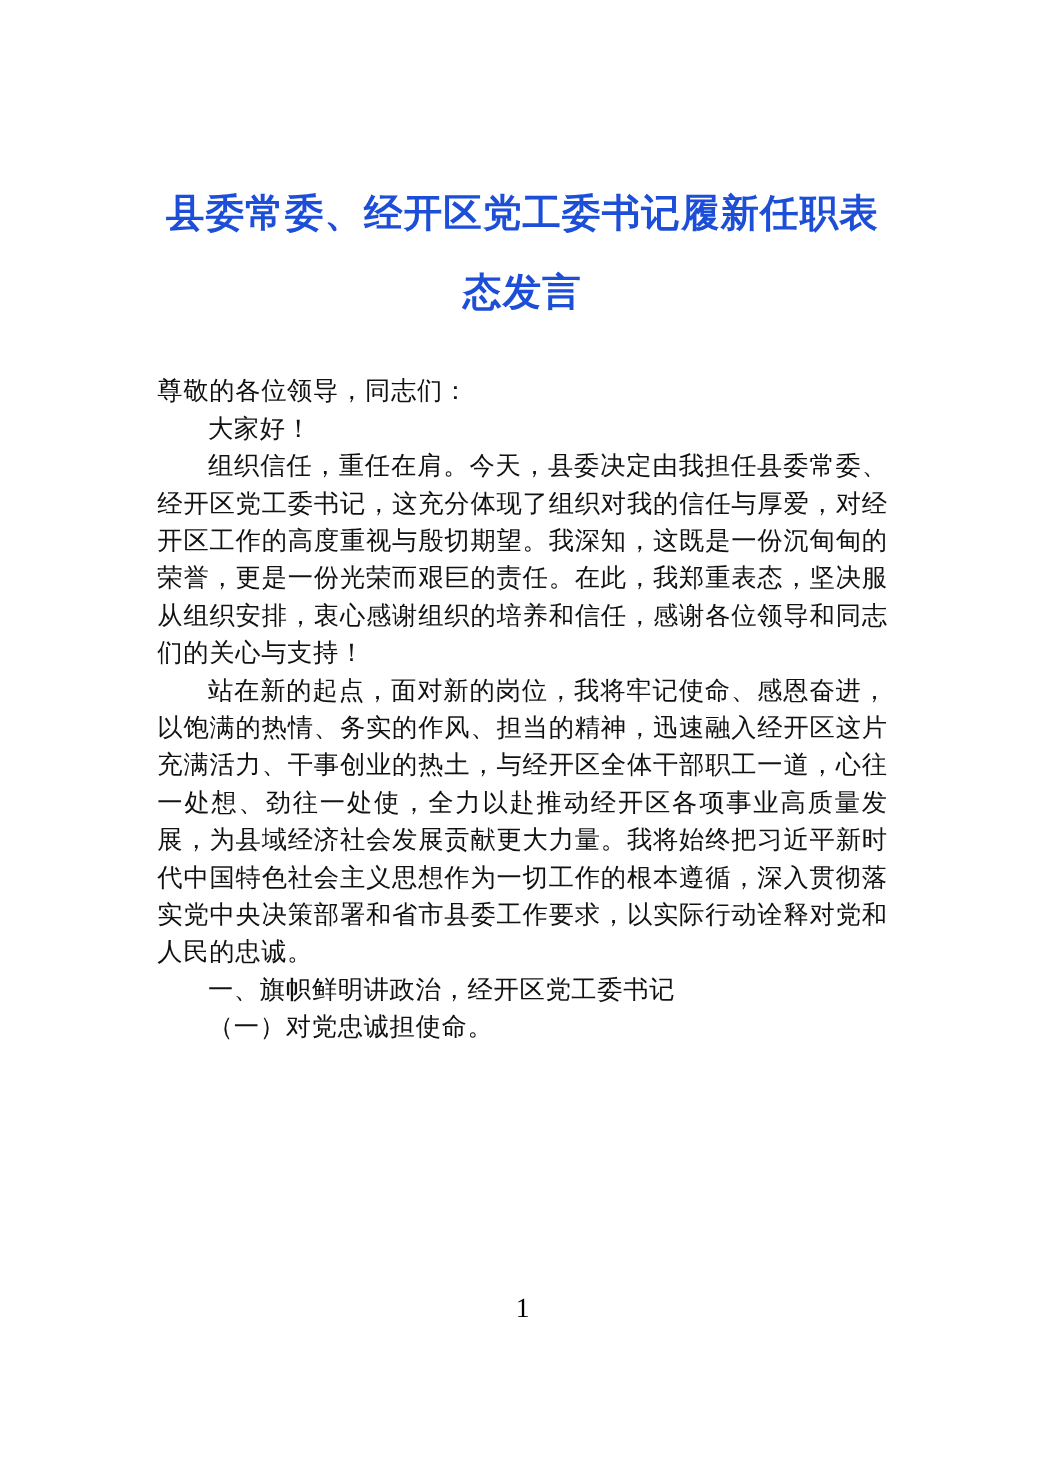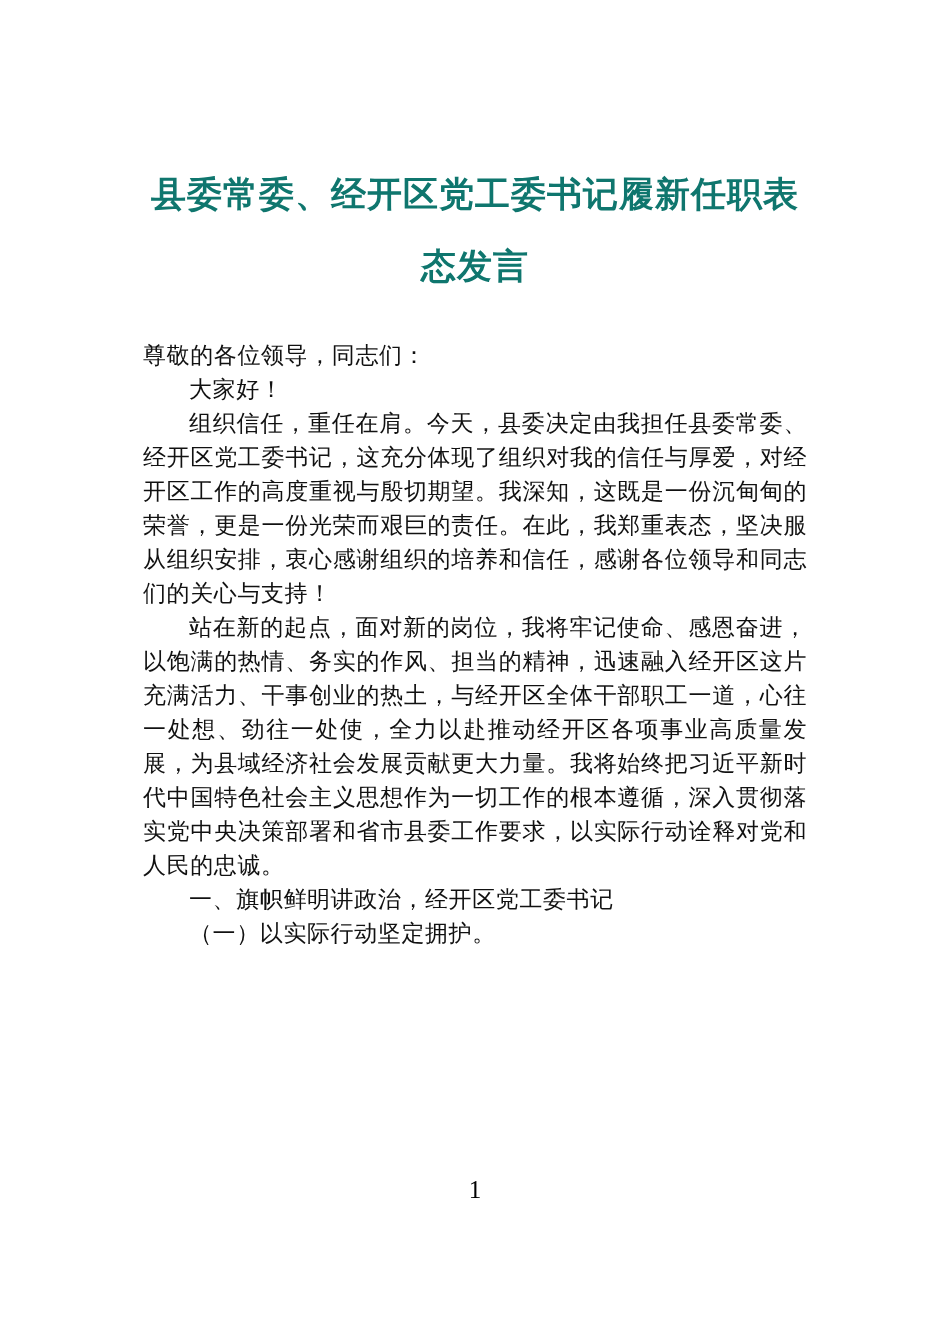--- a/index.html
+++ b/index.html
@@ -26,21 +26,21 @@
       margin: 0 auto;
       padding-top: 158px;
     }
     .doc-title {
       margin: 0 0 36px 0;
       font-size: 35px;
       font-weight: bold;
       line-height: 72px;
       letter-spacing: 1px;
       text-align: center;
-      color: #0f766e;
+      color: #1d4ed8;
     }
     .body-text p {
       margin: 0;
       font-size: 23px;
       line-height: 34px;
       letter-spacing: 0.6px;
       text-align: justify;
       text-justify: inter-ideograph;
       color: #111111;
     }
@@ -65,19 +65,19 @@
   <div class="content">
 
     <h1 class="doc-title">县委常委、经开区党工委书记履新任职表态发言</h1>
 
     <div class="body-text">
       <p>尊敬的各位领导，同志们：</p>
       <p class="indent">大家好！</p>
       <p class="indent">组织信任，重任在肩。今天，县委决定由我担任县委常委、经开区党工委书记，这充分体现了组织对我的信任与厚爱，对经开区工作的高度重视与殷切期望。我深知，这既是一份沉甸甸的荣誉，更是一份光荣而艰巨的责任。在此，我郑重表态，坚决服从组织安排，衷心感谢组织的培养和信任，感谢各位领导和同志们的关心与支持！</p>
       <p class="indent">站在新的起点，面对新的岗位，我将牢记使命、感恩奋进，以饱满的热情、务实的作风、担当的精神，迅速融入经开区这片充满活力、干事创业的热土，与经开区全体干部职工一道，心往一处想、劲往一处使，全力以赴推动经开区各项事业高质量发展，为县域经济社会发展贡献更大力量。我将始终把习近平新时代中国特色社会主义思想作为一切工作的根本遵循，深入贯彻落实党中央决策部署和省市县委工作要求，以实际行动诠释对党和人民的忠诚。</p>
       <p class="indent">一、旗帜鲜明讲政治，经开区党工委书记</p>
-      <p class="indent">（一）以实际行动坚定拥护。</p>
+      <p class="indent">（一）对党忠诚担使命。</p>
     </div>
 
   </div>
 
   <div class="page-number">1</div>
 </div>
 
 </body></html>

